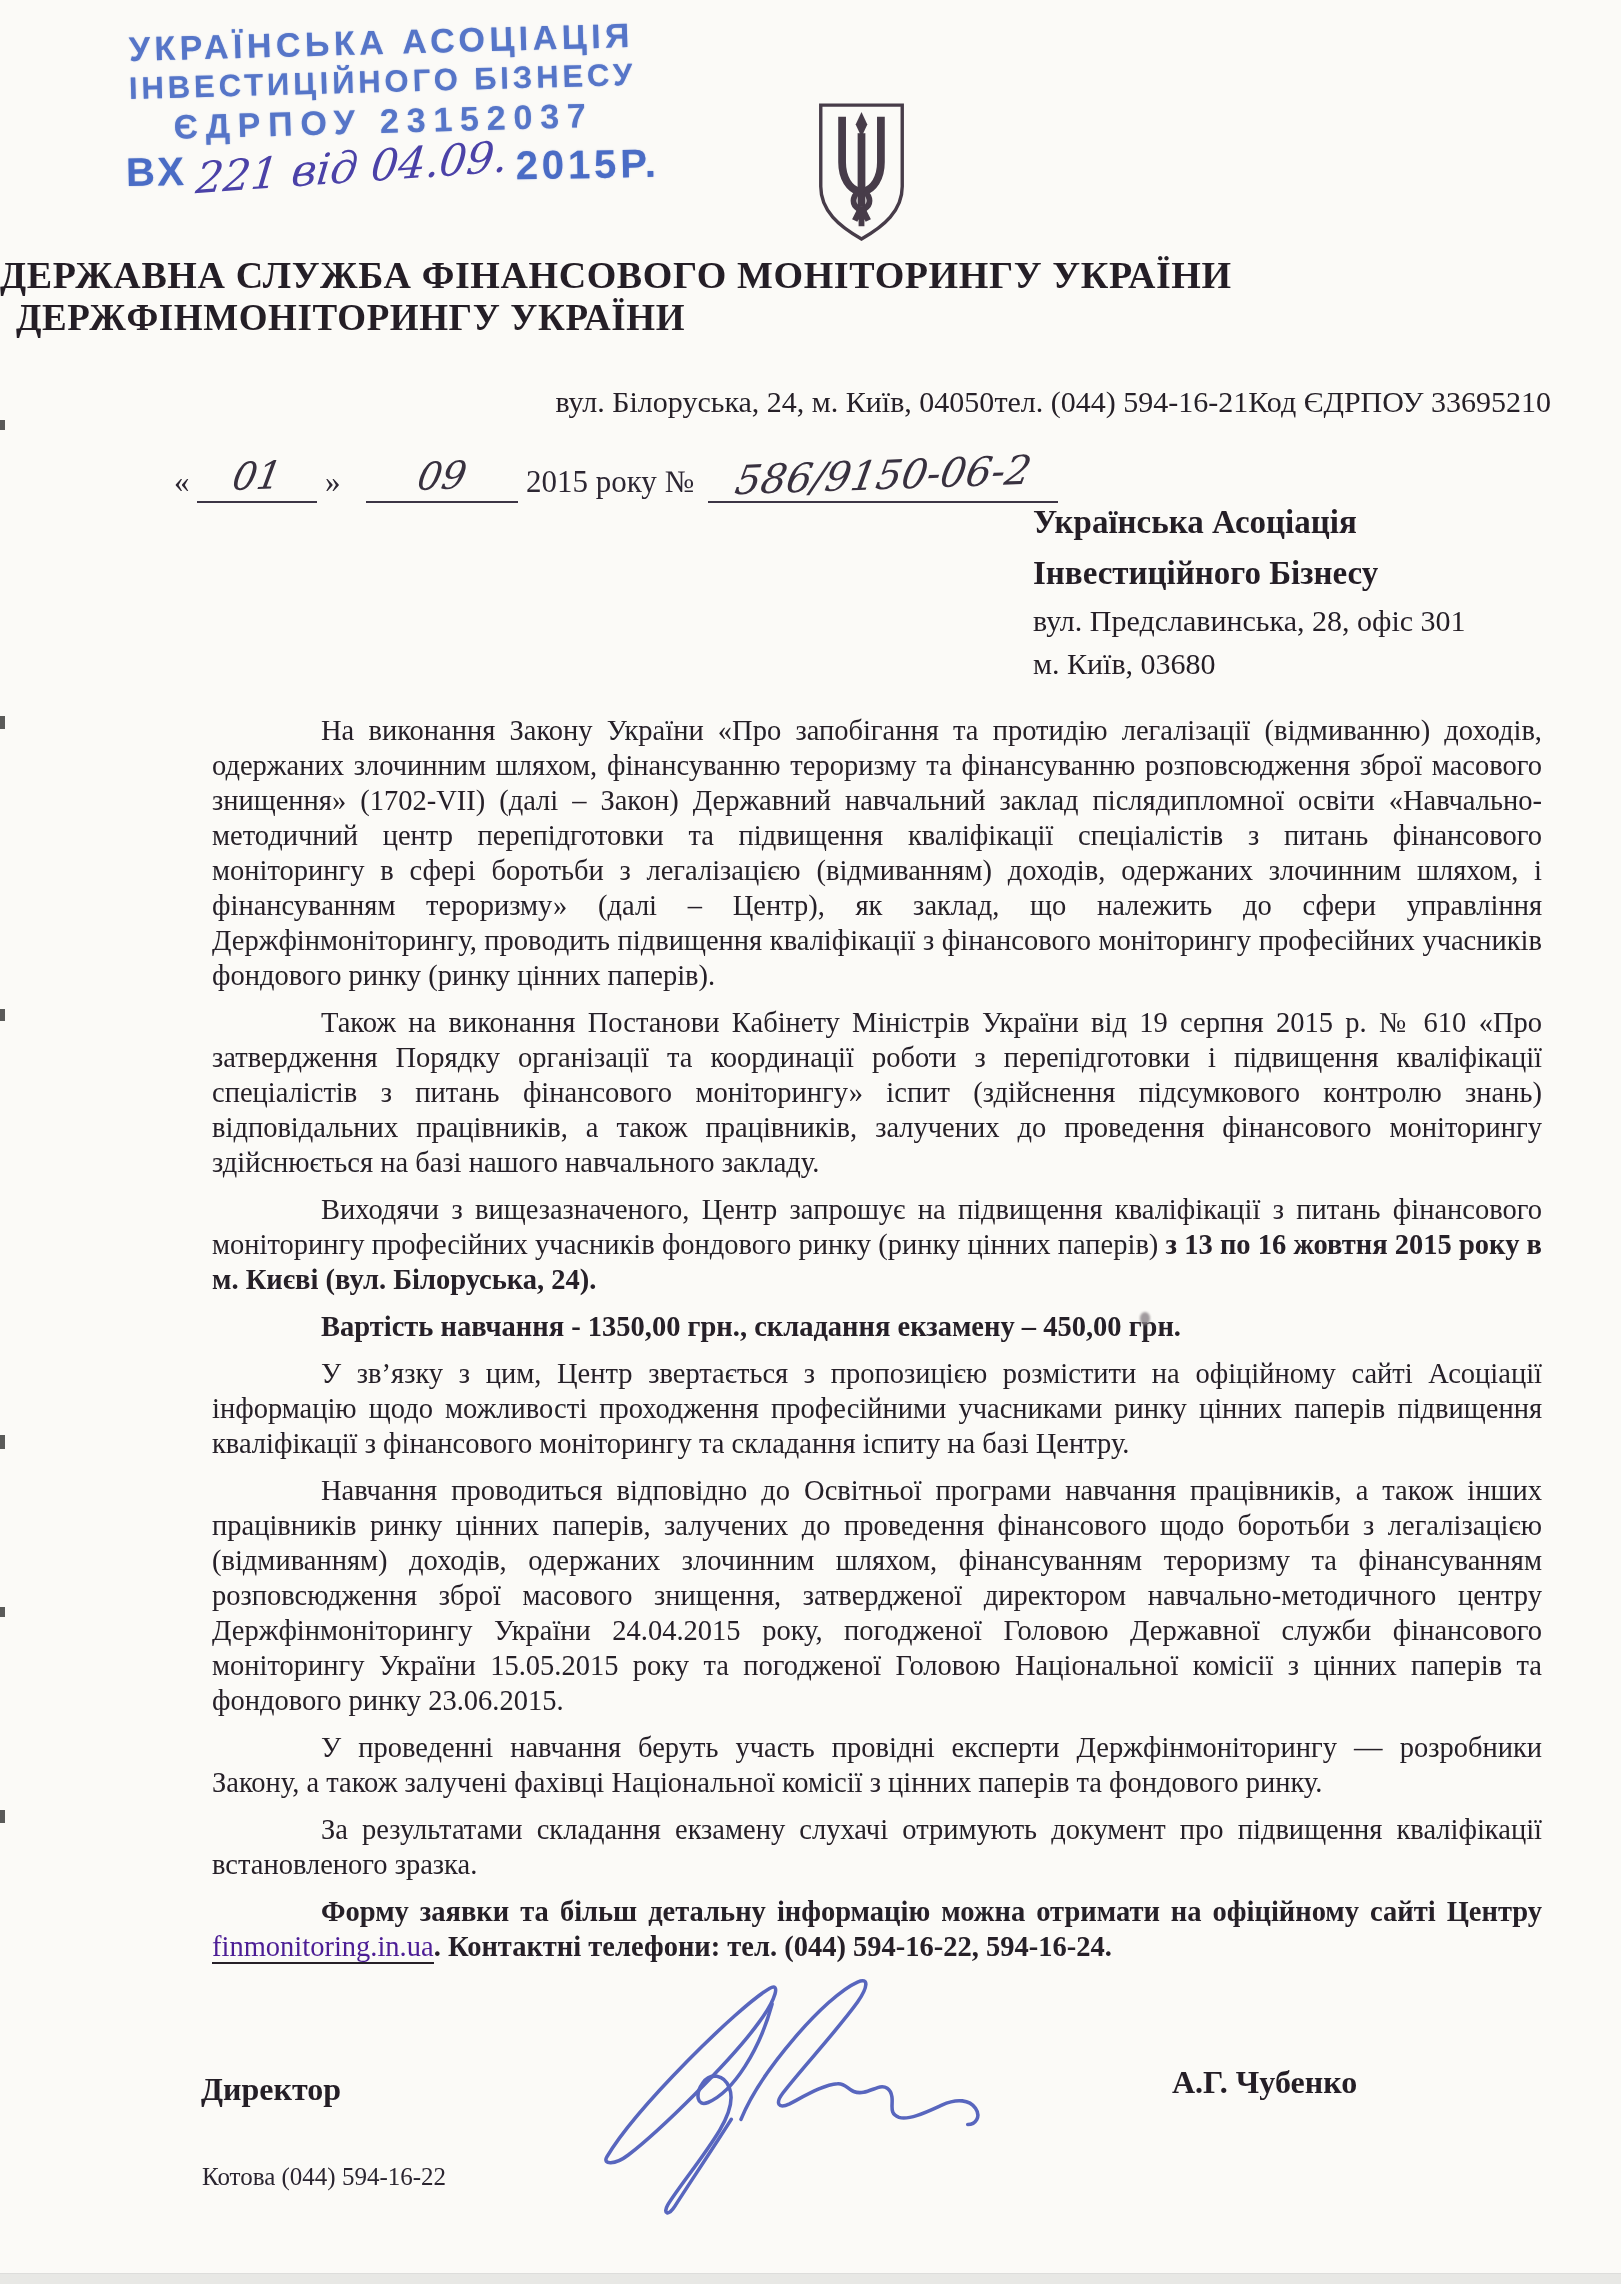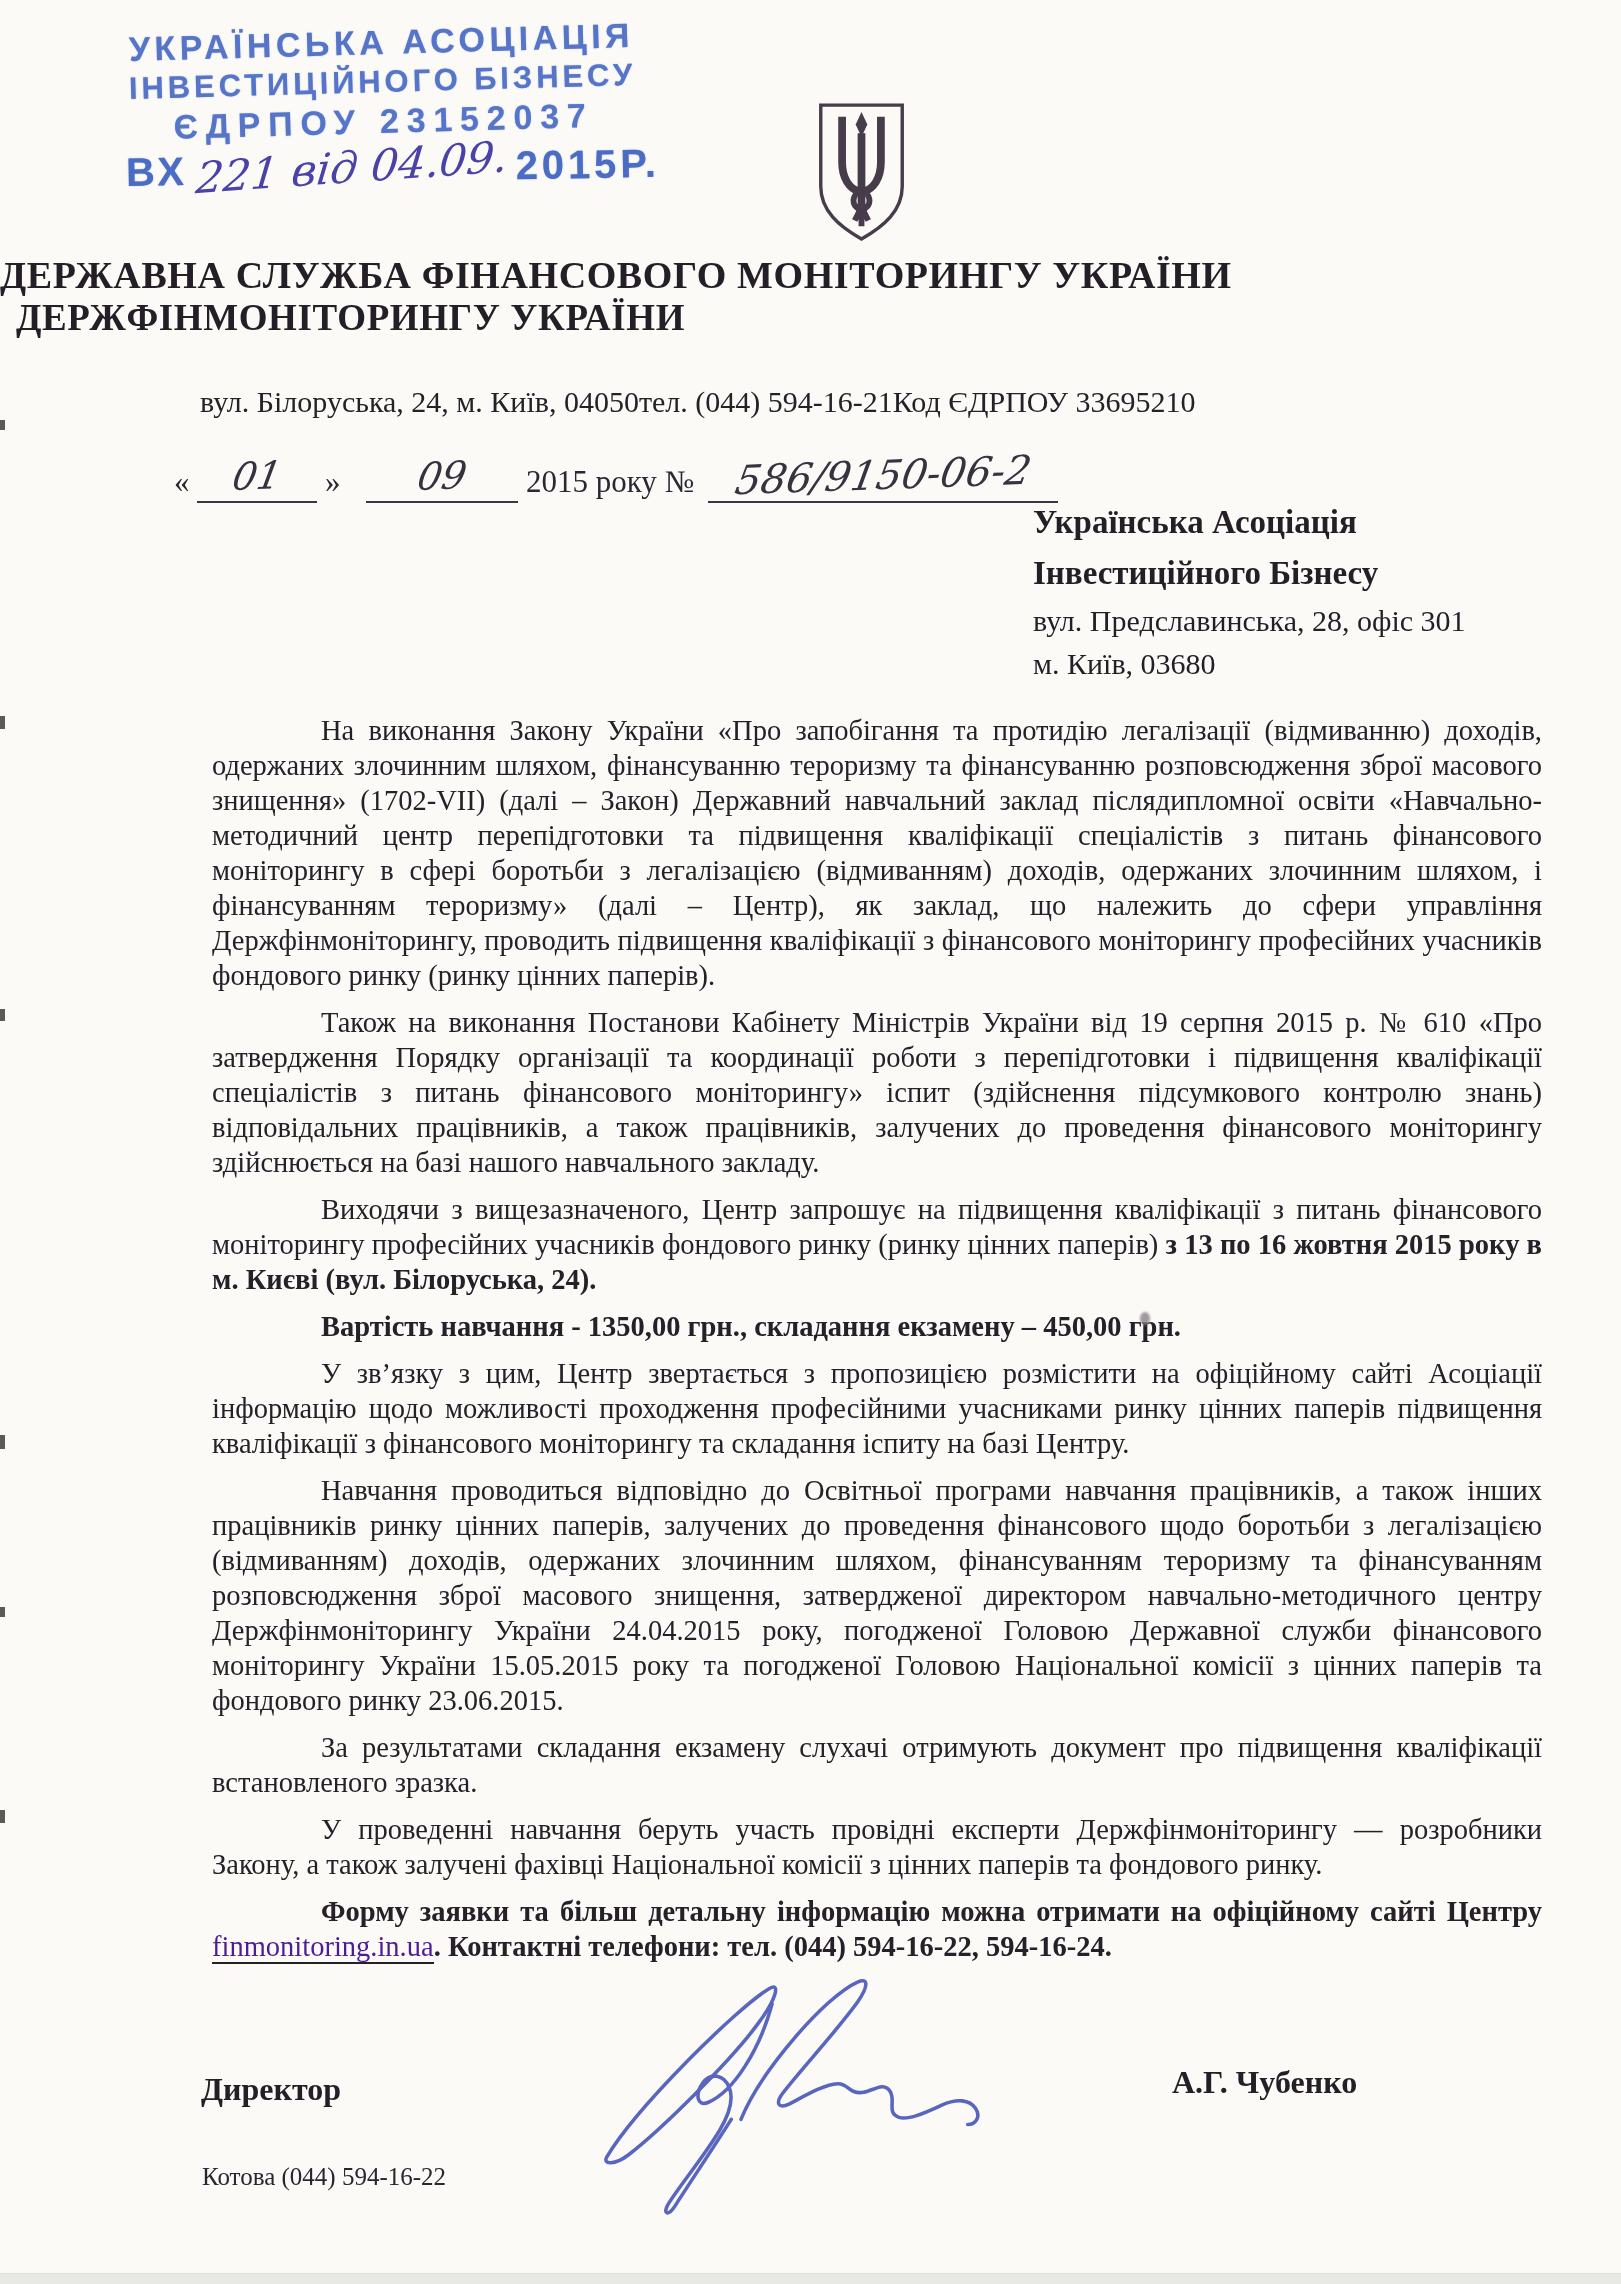--- a/index.html
+++ b/index.html
@@ -51,21 +51,21 @@
   .head{
     position:absolute;left:0;right:0;top:254px;
     font-weight:bold;color:#241e26;
   }
   .head .h1{font-size:38px;line-height:43px;letter-spacing:0.6px;}
   .head .h2{font-size:37px;line-height:42px;letter-spacing:0.6px;}
   .head .h3{font-size:37px;line-height:42px;letter-spacing:0.6px;margin-left:16px;}
   .addr-row{
     position:absolute;left:200px;right:71px;top:385px;
     font-size:30px;color:#262028;
-    display:flex;justify-content:flex-start;
+    display:flex;justify-content:flex-end;
   }
   
   .ref{
     position:absolute;left:174px;top:455px;
     font-size:31px;white-space:nowrap;color:#2d2733;
   }
   .slot{
     display:inline-block;border-bottom:2.6px solid #3c3545;
     text-align:center;vertical-align:baseline;
   }
@@ -159,22 +159,22 @@
     <div class="ra">м. Київ, 03680</div>
   </div>
 
   <div class="body-text">
       <p><span>На виконання Закону України «Про запобігання та протидію легалізації (відмиванню) доходів, одержаних злочинним шляхом, фінансуванню тероризму та фінансуванню розповсюдження зброї масового знищення» (1702-VII) (далі – Закон) Державний навчальний заклад післядипломної освіти «Навчально-методичний центр перепідготовки та підвищення кваліфікації спеціалістів з питань фінансового моніторингу в сфері боротьби з легалізацією (відмиванням) доходів, одержаних злочинним шляхом, і фінансуванням тероризму» (далі – Центр), як заклад, що належить до сфери управління Держфінмоніторингу, проводить підвищення кваліфікації з фінансового моніторингу професійних учасників фондового ринку (ринку цінних паперів).</span></p>
       <p><span>Також на виконання Постанови Кабінету Міністрів України від 19 серпня 2015 р. № 610 «Про затвердження Порядку організації та координації роботи з перепідготовки і підвищення кваліфікації спеціалістів з питань фінансового моніторингу» іспит (здійснення підсумкового контролю знань) відповідальних працівників, а також працівників, залучених до проведення фінансового моніторингу здійснюється на базі нашого навчального закладу.</span></p>
       <p><span>Виходячи з вищезазначеного, Центр запрошує на підвищення кваліфікації з питань фінансового моніторингу професійних учасників фондового ринку (ринку цінних паперів) </span><span class="b">з 13 по 16 жовтня 2015 року в м. Києві (вул. Білоруська, 24).</span></p>
       <p><span class="b">Вартість навчання - 1350,00 грн., складання екзамену – 450,00 грн.</span></p>
       <p><span>У зв’язку з цим, Центр звертається з пропозицією розмістити на офіційному сайті Асоціації інформацію щодо можливості проходження професійними учасниками ринку цінних паперів підвищення кваліфікації з фінансового моніторингу та складання іспиту на базі Центру.</span></p>
       <p><span>Навчання проводиться відповідно до Освітньої програми навчання працівників, а також інших працівників ринку цінних паперів, залучених до проведення фінансового щодо боротьби з легалізацією (відмиванням) доходів, одержаних злочинним шляхом, фінансуванням тероризму та фінансуванням розповсюдження зброї масового знищення, затвердженої  директором навчально-методичного центру Держфінмоніторингу України 24.04.2015 року, погодженої Головою Державної служби фінансового моніторингу України 15.05.2015 року та погодженої Головою Національної комісії з цінних паперів та фондового ринку 23.06.2015.</span></p>
+      <p><span>У проведенні навчання беруть участь провідні експерти Держфінмоніторингу — розробники Закону, а також залучені фахівці Національної комісії з цінних паперів та фондового ринку.</span></p>
       <p><span>За результатами складання екзамену слухачі отримують документ про підвищення кваліфікації встановленого зразка.</span></p>
-      <p><span>У проведенні навчання беруть участь провідні експерти Держфінмоніторингу — розробники Закону, а також залучені фахівці Національної комісії з цінних паперів та фондового ринку.</span></p>
       <p><span class="b">Форму заявки  та більш детальну інформацію можна отримати на офіційному сайті Центру </span><a class="b lnk">finmonitoring.in.ua</a><span class="b">. Контактні телефони: тел. (044) 594-16-22,  594-16-24.</span></p>
     </div>
 
   <div class="sig-title">Директор</div>
   <div class="sig-name">А.Г. Чубенко</div>
   <svg class="sig-svg" viewBox="0 0 760 460">
     <g fill="none" stroke="#4756b8" stroke-width="5.5" stroke-linecap="round" opacity="0.9">
       <path d="M95,358 C140,282 298,126 346,98 C363,88 357,113 330,150 C285,212 176,318 128,355 C107,371 88,370 95,358"></path>
       <path d="M350,122 C331,192 291,257 251,274 C234,281 231,261 243,244 C255,227 276,231 284,251 C291,269 284,292 269,317 C243,360 206,404 189,432 C181,446 190,450 200,434 C219,404 258,346 287,300"></path>
       <path d="M302,300 C332,226 432,110 482,88 C500,80 498,96 482,119 C452,161 392,226 367,259 C354,276 360,284 377,276 C402,263 431,246 451,245 C463,244 466,253 476,257 C489,262 501,255 513,251 C525,247 533,253 535,265 C537,279 530,291 546,297 C561,302 590,288 612,278 C636,267 655,270 664,283 C673,296 664,308 652,308"></path>

